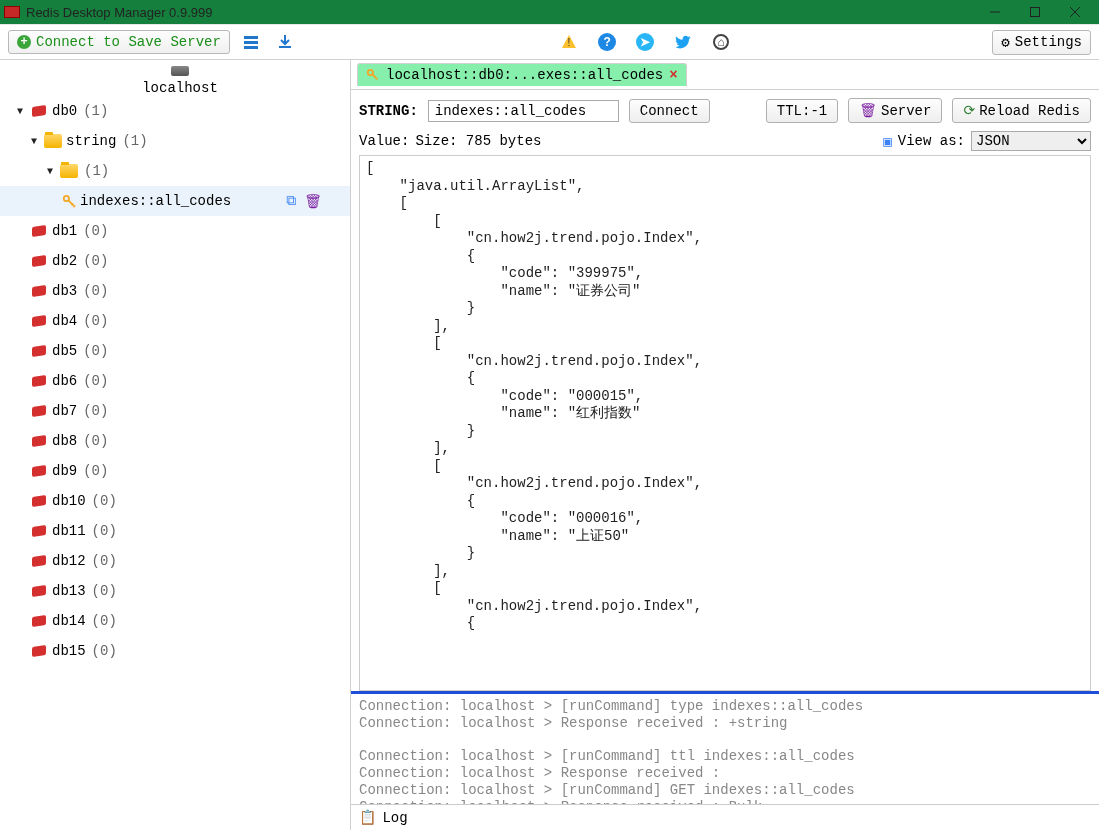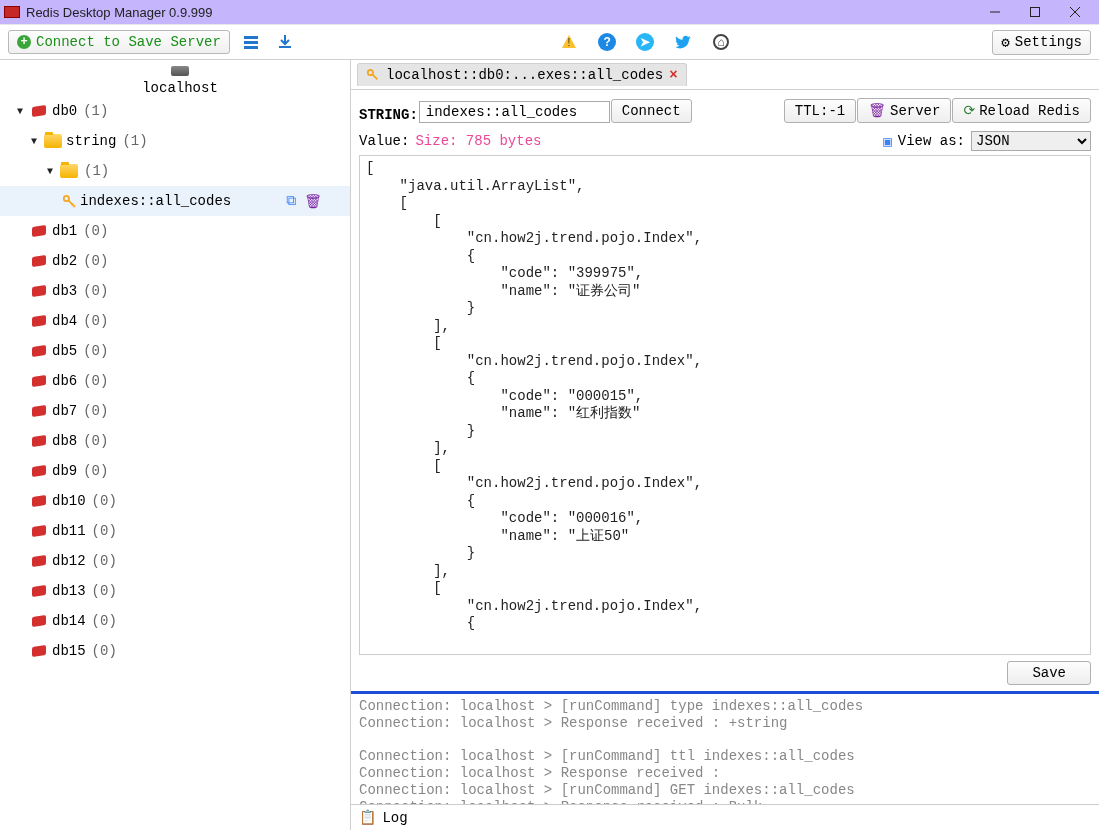--- a/index.html
+++ b/index.html
@@ -1,17 +1,17 @@
 <!DOCTYPE html>
 <html><head>
 <meta charset="utf-8">
 <style>
 * { box-sizing: border-box; margin: 0; padding: 0; }
 body { font-family: "Segoe UI", Arial, sans-serif; font-size: 13px; background: #fff; width: 1099px; height: 830px; overflow: hidden; position: relative; }
-.titlebar { height: 24px; display: flex; align-items: center; padding: 0 4px; background: #c4b5fd; }
+.titlebar { height: 24px; display: flex; align-items: center; padding: 0 4px; background: #15803d; }
 .titlebar .app-icon { width: 16px; height: 12px; background: #c62828; margin-right: 6px; border:1px solid #8b0000;}
 .titlebar .title { font-size: 13px; color: #222; flex: 1; }
 .winbtn { width: 40px; height: 24px; display:flex; align-items:center; justify-content:center; }
 .winbtn svg { width:12px; height:12px; }
 .maintoolbar { height: 36px; border-top:1px solid #e8e8e8; border-bottom: 1px solid #d0d0d0; display: flex; align-items: center; padding: 0 8px; gap: 8px; background:#fff;}
 .btn { display: inline-flex; align-items: center; gap: 5px; padding: 3px 8px; border: 1px solid #b8b8b8; background: linear-gradient(#fdfdfd,#f0f0f0); border-radius: 3px; cursor: pointer; font-family: "Courier New", monospace; font-size: 14px; }
 .btn.connect { color: #1a8f1a; font-weight:normal;}
 .iconbtn { width:26px; height:26px; display:flex; align-items:center; justify-content:center; cursor:pointer; border:1px solid transparent;}
 .spacer { flex: 1; }
 .toolcluster { display:flex; gap:12px; align-items:center;}
@@ -25,28 +25,28 @@
 .dbicon{width:18px;height:14px;position:relative;display:inline-block;}
 .dbicon::before{content:"";position:absolute;width:14px;height:10px;background:#d32f2f;border-radius:2px;top:2px;left:2px;transform:skewY(-8deg);}
 .srvicon{width:18px;height:16px;display:inline-block;background:linear-gradient(#888,#555);border-radius:2px;}
 .fldicon{width:18px;height:14px;background:linear-gradient(#ffd76a,#f5b400);border-radius:2px;display:inline-block;position:relative;}
 .fldicon::before{content:"";position:absolute;width:8px;height:3px;background:#f5b400;top:-2px;left:1px;border-radius:1px 1px 0 0;}
 .keyicon{width:14px;height:14px;display:inline-block;}
 .keyicon svg{width:14px;height:14px;}
 .row-tools{margin-left:auto;display:flex;gap:8px;padding-right:28px;}
 .main { flex: 1; display: flex; flex-direction: column; min-width:0;}
 .tabbar { height: 30px; display: flex; align-items: center; border-bottom: 1px solid #d0d0d0; padding-left: 6px; font-family:"Courier New",monospace; font-size:14px;}
-.tab { display: flex; align-items: center; gap: 6px; padding: 3px 8px; border:1px solid #d0d0d0; border-bottom:none; background:#e5e5e5; border-radius:3px 3px 0 0;}
+.tab { display: flex; align-items: center; gap: 6px; padding: 3px 8px; border:1px solid #d0d0d0; border-bottom:none; background:#86efac; border-radius:3px 3px 0 0;}
 .tab .close { color: #d32f2f; font-weight: bold; cursor:pointer; font-size:14px;}
-.keyhdr { display: flex; align-items: flex-end; gap: 1px; padding: 8px 8px; font-family:"Courier New",monospace; font-size:14px;}
+.keyhdr { display: flex; align-items: center; gap: 10px; padding: 8px 8px; font-family:"Courier New",monospace; font-size:14px;}
 .keyhdr strong { font-weight: bold; }
 .keyname-input { flex: 1; max-width:300px; font-family:"Courier New",monospace; font-size:14px; padding: 2px 6px; border:1px solid #aaa;}
 .toolbtn { padding: 3px 10px; border:1px solid #b0b0b0; background:linear-gradient(#fdfdfd,#eee); border-radius:3px; cursor:pointer; font-family:"Courier New",monospace; font-size:14px; display:inline-flex; align-items:center; gap:4px;}
 .valhdr { display:flex; align-items:center; padding: 0 8px 4px 8px; font-family:"Courier New",monospace; font-size:14px; gap:6px;}
-.valhdr .sz{color:#ec4899;}
+.valhdr .sz{color:#000000;}
 .viewas{margin-left:auto;display:flex;align-items:center;gap:6px;}
 .viewas select{font-family:"Courier New",monospace;font-size:14px;width:120px;border:1px solid #aaa;}
 .code { flex:1; margin:0 8px; border:1px solid #ccc; overflow-y:scroll; padding:4px 6px; font-family:"Courier New",monospace; font-size:14px; line-height:1.25; white-space:pre; color:#222; min-height:200px;}
 .savebar{display:flex;justify-content:flex-end;padding:6px 8px;}
 .logpane{border-top:3px solid #1d4ed8;margin:0 0 0 0;}
 .logtext{height:110px;overflow-y:scroll;padding:4px 8px;font-family:"Courier New",monospace;font-size:14px;line-height:1.2;color:#888;}
 .logtab{border-top:1px solid #ccc;padding:4px 8px;display:flex;align-items:center;gap:6px;font-family:"Courier New",monospace;font-size:14px;}
 .circle{width:18px;height:18px;border-radius:50%;display:inline-flex;align-items:center;justify-content:center;color:#fff;font-size:12px;font-weight:bold;}
 .ic-purple{color:#7b1fa2;}
 .ic-green{color:#2e7d32;}
@@ -314,25 +314,20 @@
             "cn.how2j.trend.pojo.Index",
             {
                 "code": "000016",
                 "name": "上证50"
             }
         ],
         [
             "cn.how2j.trend.pojo.Index",
             {</div>
 
-    <div class="savebar">
-      <button class="toolbtn" style="padding:3px 24px;">
-          <span>Save</span>
-        </button>
-    </div>
 
     <div class="logpane">
       <div class="logtext" style="white-space:pre;">Connection: localhost &gt; [runCommand] type indexes::all_codes
 Connection: localhost &gt; Response received : +string
 
 Connection: localhost &gt; [runCommand] ttl indexes::all_codes
 Connection: localhost &gt; Response received :
 Connection: localhost &gt; [runCommand] GET indexes::all_codes
 Connection: localhost &gt; Response received : Bulk</div>
       <div class="logtab">

